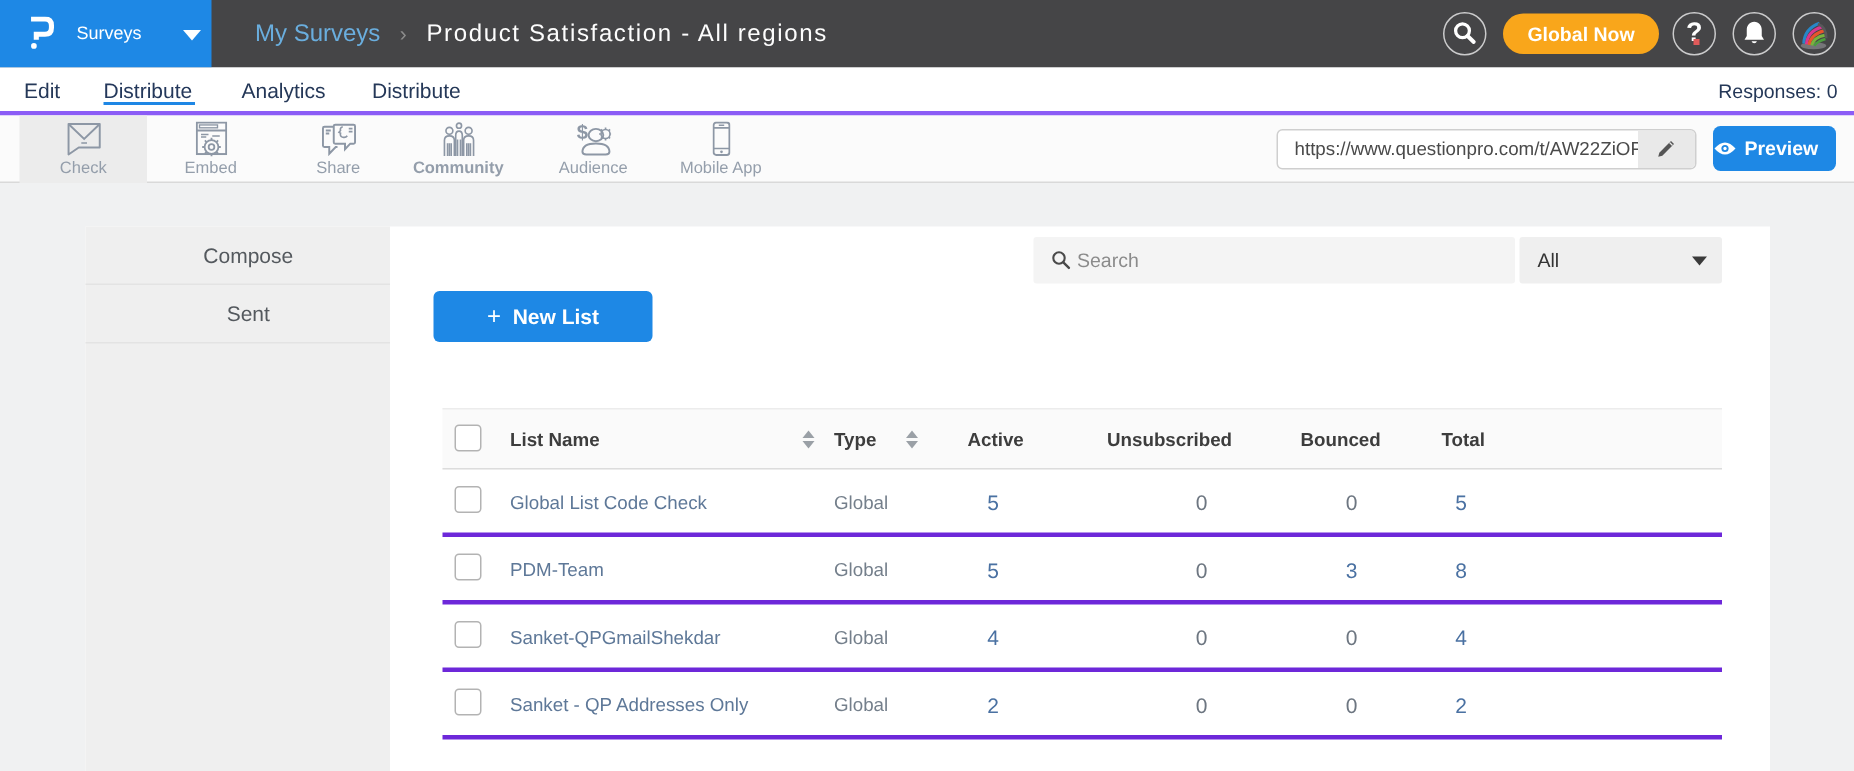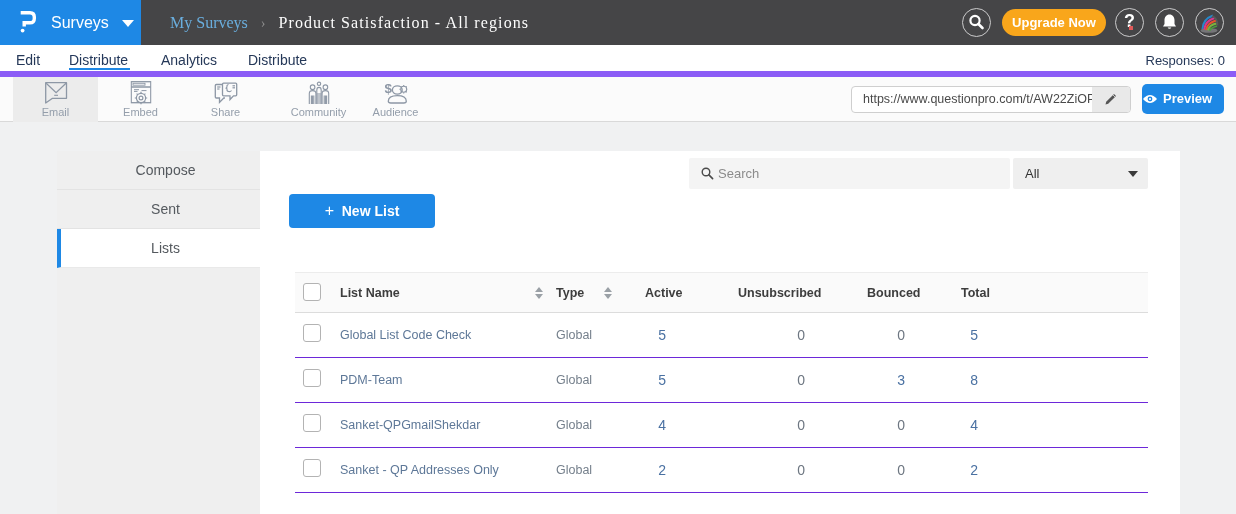--- a/index.html
+++ b/index.html
@@ -2,31 +2,31 @@
 <html><head>
 <meta charset="utf-8">
 <style>
 * { margin:0; padding:0; box-sizing:border-box; }
 html,body { width:1236px; height:514px; overflow:hidden; }
 body { font-family:"Liberation Sans", sans-serif; background:#f0f1f2; position:relative; }
 
 
 #topbar { position:absolute; left:0; top:0; width:1236px; height:45px; background:#454547; }
 #logo-block { position:absolute; left:0; top:0; width:141px; height:45px; background:#1e88e5; }
-#surveys { position:absolute; left:51px; top:0; height:45px; line-height:45px; color:#fff; font-size:16px; }
+#surveys { position:absolute; left:51px; top:0; height:45px; line-height:45px; color:#fff; font-size:12px; }
 #caret1 { position:absolute; left:122px; top:20px; width:0; height:0; border-left:6px solid transparent; border-right:6px solid transparent; border-top:7px solid #fff; }
-#crumb { position:absolute; left:170px; top:0; height:33px; line-height:45px; font-size:16px;font-family:Liberation Serif, serif; }
+#crumb { position:absolute; left:170px; top:0; height:33px; line-height:45px; font-size:16px; }
 #crumb .ms { color:#6aaede; }
 #crumb .sep { color:#8d8d8d; padding:0 13px; font-size:14px; }
 #crumb .title { color:#fdfdfd; letter-spacing:1.1px; }
 .circ { position:absolute; top:8px; width:29px; height:29px; border:1.5px solid #cbcbcc; border-radius:50%; }
 #upgrade { position:absolute; left:1002px; top:9px; width:104px; height:27px; background:#f9a61b; border-radius:14px; color:#fff; font-weight:bold; font-size:13px; text-align:center; line-height:27px; }
 
 
-#tabbar { position:absolute; left:0; top:45px; width:1236px; height:32px; background:#fff; border-bottom:6px solid #8b5cf6; }
+#tabbar { position:absolute; left:0; top:45px; width:1236px; height:32px; background:#fff; border-bottom:3px solid #8b5cf6; }
 .tab { position:absolute; top:0; height:31px; line-height:31px; font-size:14px; color:#253858; }
 #tab-dist { color:#24385b; }
 #responses { position:absolute; right:11px; top:0; height:31px; line-height:31px; font-size:13px; color:#253858; }
 
 
 #toolbar { position:absolute; left:0; top:77px; width:1236px; height:45px; background:#fbfbfb; border-bottom:1px solid #d9d9d9; }
 .tool { position:absolute; top:0; height:45px; text-align:center; }
 .tool .lbl { position:absolute; left:0; right:0; bottom:4px; font-size:11px; color:#949eab; }
 .tool svg { position:absolute; top:4px; left:50%; transform:translateX(-50%); }
 #tool-email { background:#ececec; }
@@ -45,21 +45,21 @@
 #searchbox .ph { position:absolute; left:29px; top:0; height:31px; line-height:31px; font-size:13px; color:#8b8b8b; }
 #alldrop { position:absolute; left:956px; top:7px; width:135px; height:31px; background:#efefef; border-radius:2px; }
 #alldrop .t { position:absolute; left:12px; top:0; height:31px; line-height:31px; font-size:13px; color:#333; }
 #alldrop .c { position:absolute; right:10px; top:13px; width:0; height:0; border-left:5px solid transparent; border-right:5px solid transparent; border-top:6px solid #3a3a3a; }
 #newlist { position:absolute; left:232px; top:43px; width:146px; height:34px; background:#1e88e5; border-radius:4px; color:#fff; font-weight:bold; font-size:14px; text-align:center; line-height:34px; }
 
 
 #table { position:absolute; left:238px; top:121px; width:853px; }
 #thead { position:relative; height:41px; background:#fafafa; border-top:1px solid #ececec; border-bottom:1px solid #dcdcdc; }
 .hcell { position:absolute; top:0; height:41px; line-height:41px; font-size:12.5px; font-weight:bold; color:#3d3d3d; }
-.row { position:relative; height:45px; border-bottom:1px solid #6d28d9; }
+.row { position:relative; height:45px; border-bottom:3px solid #6d28d9; }
 .cbx { position:absolute; left:8px; top:11px; width:18px; height:18px; border:1px solid #b3b3b3; border-radius:3px; background:#fff; }
 .rname { position:absolute; left:45px; top:0; height:44px; line-height:44px; font-size:12.5px; color:#5e7898; }
 .rtype { position:absolute; left:261px; top:0; height:44px; line-height:44px; font-size:12.5px; color:#747f8b; }
 .num { position:absolute; top:0; height:44px; line-height:44px; font-size:14px; text-align:right; }
 .nblue { color:#4a71a2; }
 .ngray { color:#6d7681; }
 .sorticon { position:absolute; top:14px; width:8px; height:13px; }
 .sorticon .up { position:absolute; top:0; left:0; width:0; height:0; border-left:4px solid transparent; border-right:4px solid transparent; border-bottom:5px solid #9aa0a6; }
 .sorticon .dn { position:absolute; top:7px; left:0; width:0; height:0; border-left:4px solid transparent; border-right:4px solid transparent; border-top:5px solid #9aa0a6; }
 </style>
@@ -75,21 +75,21 @@
   </div>
   <div id="surveys">Surveys</div>
   <div id="caret1"></div>
   <div id="crumb"><span class="ms">My Surveys</span><span class="sep">›</span><span class="title">Product Satisfaction - All regions</span></div>
   <div class="circ" style="left:962px;">
     <svg width="27" height="27" viewBox="0 0 27 27">
         <circle cx="12" cy="11.5" r="4.6" fill="none" stroke="#fff" stroke-width="2.2"></circle>
         <line x1="15.4" y1="15" x2="19.5" y2="19" stroke="#fff" stroke-width="2.6" stroke-linecap="round"></line>
       </svg>
   </div>
-  <div id="upgrade">Upgrade Now</div>
+  <div id="upgrade">Global Now</div>
   <div class="circ" style="left:1115px;">
     <div style="position:absolute;left:0;right:0;top:2px;text-align:center;color:#fff;font-weight:bold;font-size:18px;">?</div>
       <div style="position:absolute;left:13px;top:16.5px;width:4px;height:4px;background:#e05a5a;"></div>
   </div>
   <div class="circ" style="left:1155px;">
     <svg width="27" height="27" viewBox="0 0 27 27">
         <path d="M13.5 5.5 C10.4 5.5 8.5 8 8.5 11 V15 L7 17.5 H20 L18.5 15 V11 C18.5 8 16.6 5.5 13.5 5.5 Z" fill="#fff"></path>
         <path d="M11.7 18.5 a1.9 1.9 0 0 0 3.6 0 Z" fill="#fff"></path>
       </svg>
   </div>
@@ -115,21 +115,21 @@
   <div id="responses">Responses: 0</div>
 </div>
 
 <div id="toolbar">
   <div class="tool" id="tool-email" style="left:13px; width:85px;">
     <svg width="24" height="24" viewBox="0 0 24 24">
         <path d="M1.7 1.7 H22.5 V17.3 H8.5 L1.7 22 Z" fill="none" stroke="#8d97a5" stroke-width="1.3" stroke-linejoin="round"></path>
         <path d="M2.2 2.2 L12.1 11.6 L22 2.2" fill="none" stroke="#8d97a5" stroke-width="1.3"></path>
         <line x1="10.2" y1="14.3" x2="14" y2="14.3" stroke="#8d97a5" stroke-width="1.1"></line>
       </svg>
-    <div class="lbl">Email</div>
+    <div class="lbl">Check</div>
   </div>
   <div class="tool" style="left:98px; width:85px;">
     <svg width="21" height="25" viewBox="0 0 21 25">
         <rect x="0.7" y="0.7" width="19.6" height="21" fill="none" stroke="#8d97a5" stroke-width="1.3"></rect>
         <rect x="2.5" y="2.3" width="12" height="1.9" fill="none" stroke="#8d97a5" stroke-width="0.9"></rect>
         <line x1="0.7" y1="6" x2="20.3" y2="6" stroke="#8d97a5" stroke-width="1.3"></line>
         <line x1="3.5" y1="8.7" x2="8.5" y2="8.7" stroke="#8d97a5" stroke-width="1"></line>
         <line x1="3.5" y1="10.4" x2="7" y2="10.4" stroke="#8d97a5" stroke-width="1"></line>
         <line x1="11" y1="9.6" x2="16" y2="9.6" stroke="#8d97a5" stroke-width="1"></line>
         <g fill="none" stroke="#8d97a5" stroke-width="1.2">
@@ -152,21 +152,21 @@
         <path d="M10 3.5 H2.3 Q1.3 3.5 1.3 4.5 V16 Q1.3 17 2.3 17 H5.5 V21.5 L9.8 17 H11" fill="none" stroke="#8d97a5" stroke-width="1.3"></path>
         <path d="M9.5 2.2 Q8.5 2.2 8.5 3.2 V13.8 Q8.5 14.8 9.5 14.8 H16 V18.5 L19.5 14.8 H21.7 Q22.7 14.8 22.7 13.8 V3.2 Q22.7 2.2 21.7 2.2 Z" fill="#fbfbfb" stroke="#8d97a5" stroke-width="1.3"></path>
         <path d="M14.5 3.5 Q12.5 4 13 6 L12 7.2 L13 7.8 Q12.5 10 14.5 10.5 Q16.5 11 17.5 9.5" fill="none" stroke="#8d97a5" stroke-width="1.1"></path>
         <line x1="18.5" y1="4.8" x2="21" y2="4.8" stroke="#8d97a5" stroke-width="1.2"></line>
         <line x1="18.5" y1="6.8" x2="21" y2="6.8" stroke="#8d97a5" stroke-width="1.2"></line>
         <line x1="3.2" y1="6" x2="6.5" y2="6" stroke="#8d97a5" stroke-width="1.2"></line>
         <line x1="3.2" y1="8" x2="5.5" y2="8" stroke="#8d97a5" stroke-width="1.2"></line>
       </svg>
     <div class="lbl">Share</div>
   </div>
-  <div class="tool" style="left:276px; width:85px;">
+  <div class="tool" style="left:263px; width:85px;font-weight:bold;">
     <svg width="22" height="24" viewBox="0 0 22 24">
         <g fill="none" stroke="#8d97a5" stroke-width="1.1">
           <circle cx="11" cy="2.8" r="1.7"></circle>
           <circle cx="4.6" cy="6.2" r="2.3"></circle>
           <circle cx="17.4" cy="6.2" r="2.3"></circle>
           <path d="M1.3 23 V12.5 Q1.3 9.6 4.6 9.6 Q7.9 9.6 7.9 12.5 V23"></path>
           <path d="M14.1 23 V12.5 Q14.1 9.6 17.4 9.6 Q20.7 9.6 20.7 12.5 V23"></path>
           <path d="M8.8 23 V9.3 Q8.8 6.4 11 6.4 Q13.2 6.4 13.2 9.3 V23"></path>
           <line x1="3.4" y1="14.5" x2="3.4" y2="23"></line>
           <line x1="4.6" y1="14.5" x2="4.6" y2="23"></line>
@@ -192,20 +192,30 @@
           <line x1="14.9" y1="8.3" x2="16" y2="8.3"></line>
           <line x1="22.4" y1="8.3" x2="23" y2="8.3"></line>
           <line x1="16.2" y1="5.3" x2="17" y2="6.1"></line>
           <line x1="21.4" y1="10.5" x2="22.2" y2="11.3"></line>
           <line x1="22.2" y1="5.3" x2="21.4" y2="6.1"></line>
           <line x1="17" y1="10.5" x2="16.2" y2="11.3"></line>
         </g>
       </svg>
     <div class="lbl">Audience</div>
   </div>
+  <div class="tool" style="left:438px; width:85px;">
+    <svg width="12" height="23" viewBox="0 0 12 23">
+        <rect x="0.7" y="0.7" width="10.6" height="21.6" rx="1.8" fill="none" stroke="#8d97a5" stroke-width="1.3"></rect>
+        <line x1="0.7" y1="4.2" x2="11.3" y2="4.2" stroke="#8d97a5" stroke-width="1.1"></line>
+        <line x1="0.7" y1="18" x2="11.3" y2="18" stroke="#8d97a5" stroke-width="1.1"></line>
+        <line x1="4.2" y1="2.5" x2="7.8" y2="2.5" stroke="#8d97a5" stroke-width="1"></line>
+        <circle cx="6" cy="20.2" r="0.9" fill="#8d97a5"></circle>
+      </svg>
+    <div class="lbl">Mobile App</div>
+  </div>
   <div id="urlbox">
     <div id="urltext">https://www.questionpro.com/t/AW22ZiOP1</div>
     <div id="pencilbtn">
       <svg width="14" height="14" viewBox="0 0 14 14" style="margin-top:5px;">
           <path d="M1.5 12.5 L2.2 9.8 L10 2 L12 4 L4.2 11.8 Z" fill="#555"></path>
           <line x1="9" y1="3" x2="11" y2="5" stroke="#e9e9e9" stroke-width="0.8"></line>
         </svg>
     </div>
   </div>
   <div id="preview">
@@ -214,21 +224,20 @@
         <circle cx="8" cy="5" r="2.4" fill="#1e88e5"></circle>
         <circle cx="8" cy="5" r="1.1" fill="#fff"></circle>
       </svg>Preview
   </div>
 </div>
 
 <div id="panel">
   <div id="sidebar">
     <div class="sbitem">Compose</div>
     <div class="sbitem">Sent</div>
-    <div class="sbitem active">Lists</div>
   </div>
 
   <div id="searchbox">
     <svg width="13" height="13" viewBox="0 0 13 13" style="position:absolute;left:12px;top:9px;">
         <circle cx="5" cy="5" r="3.8" fill="none" stroke="#4a4a4a" stroke-width="1.4"></circle>
         <line x1="7.9" y1="7.9" x2="11.6" y2="11.6" stroke="#4a4a4a" stroke-width="1.6" stroke-linecap="round"></line>
       </svg>
     <div class="ph">Search</div>
   </div>
   <div id="alldrop">

